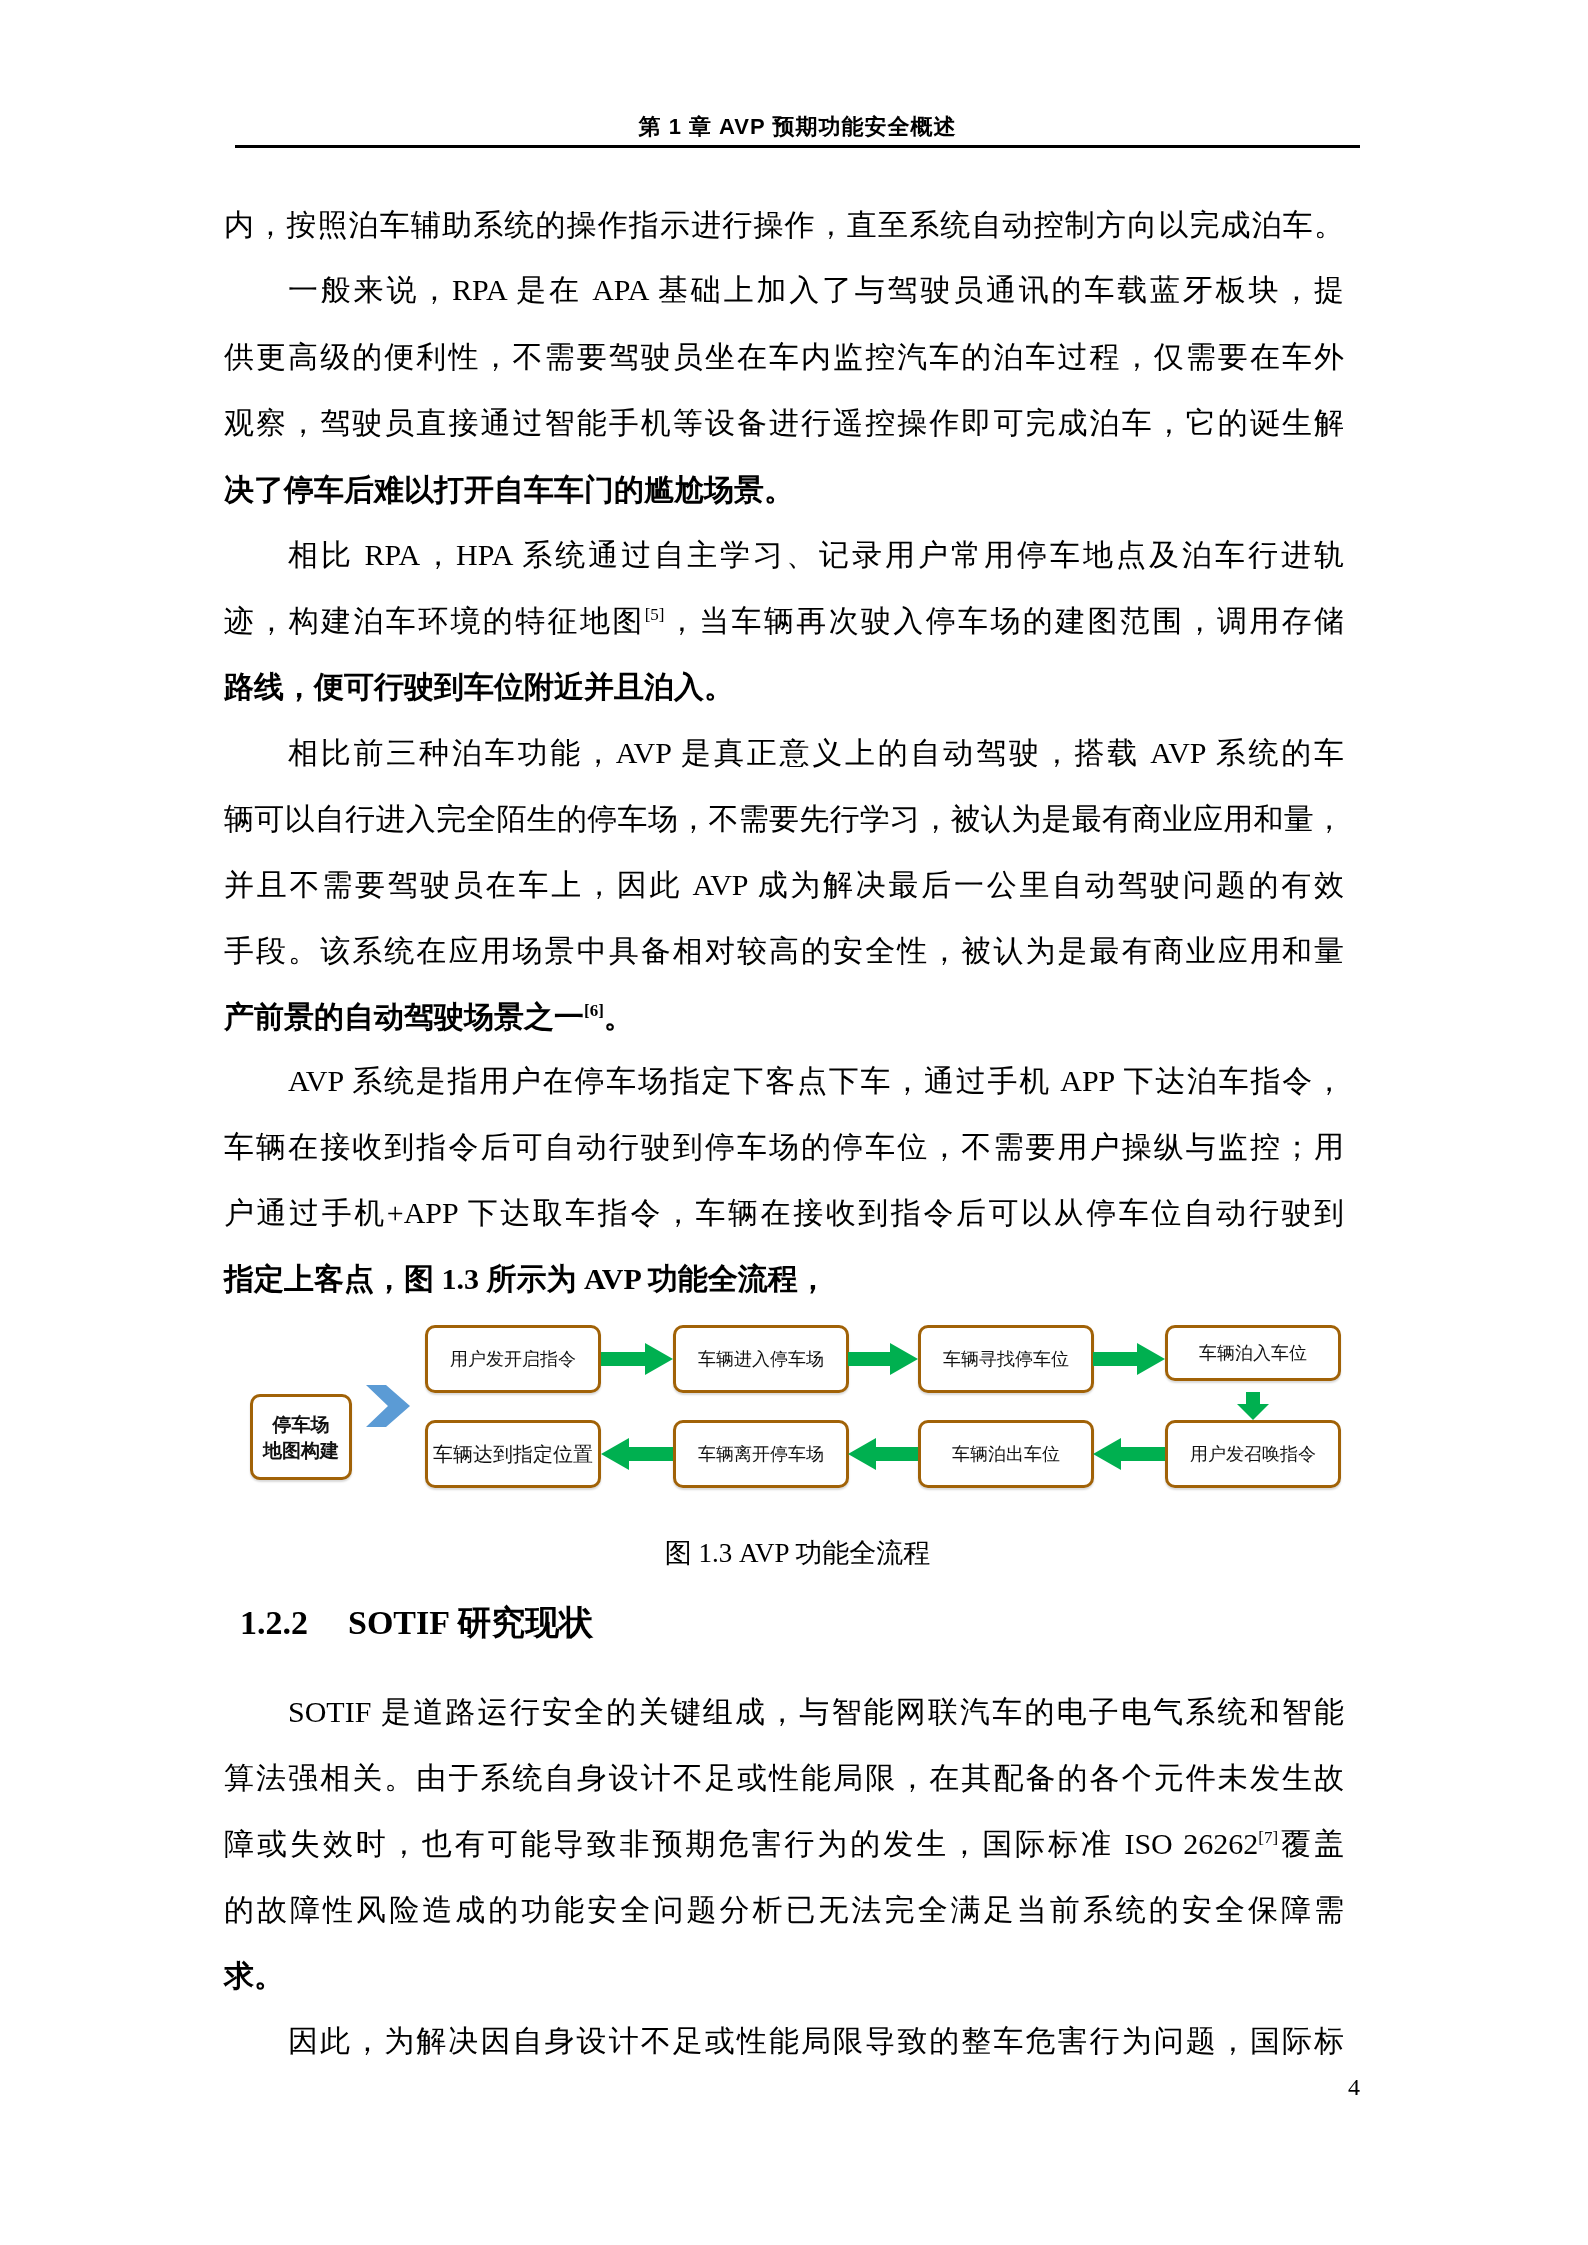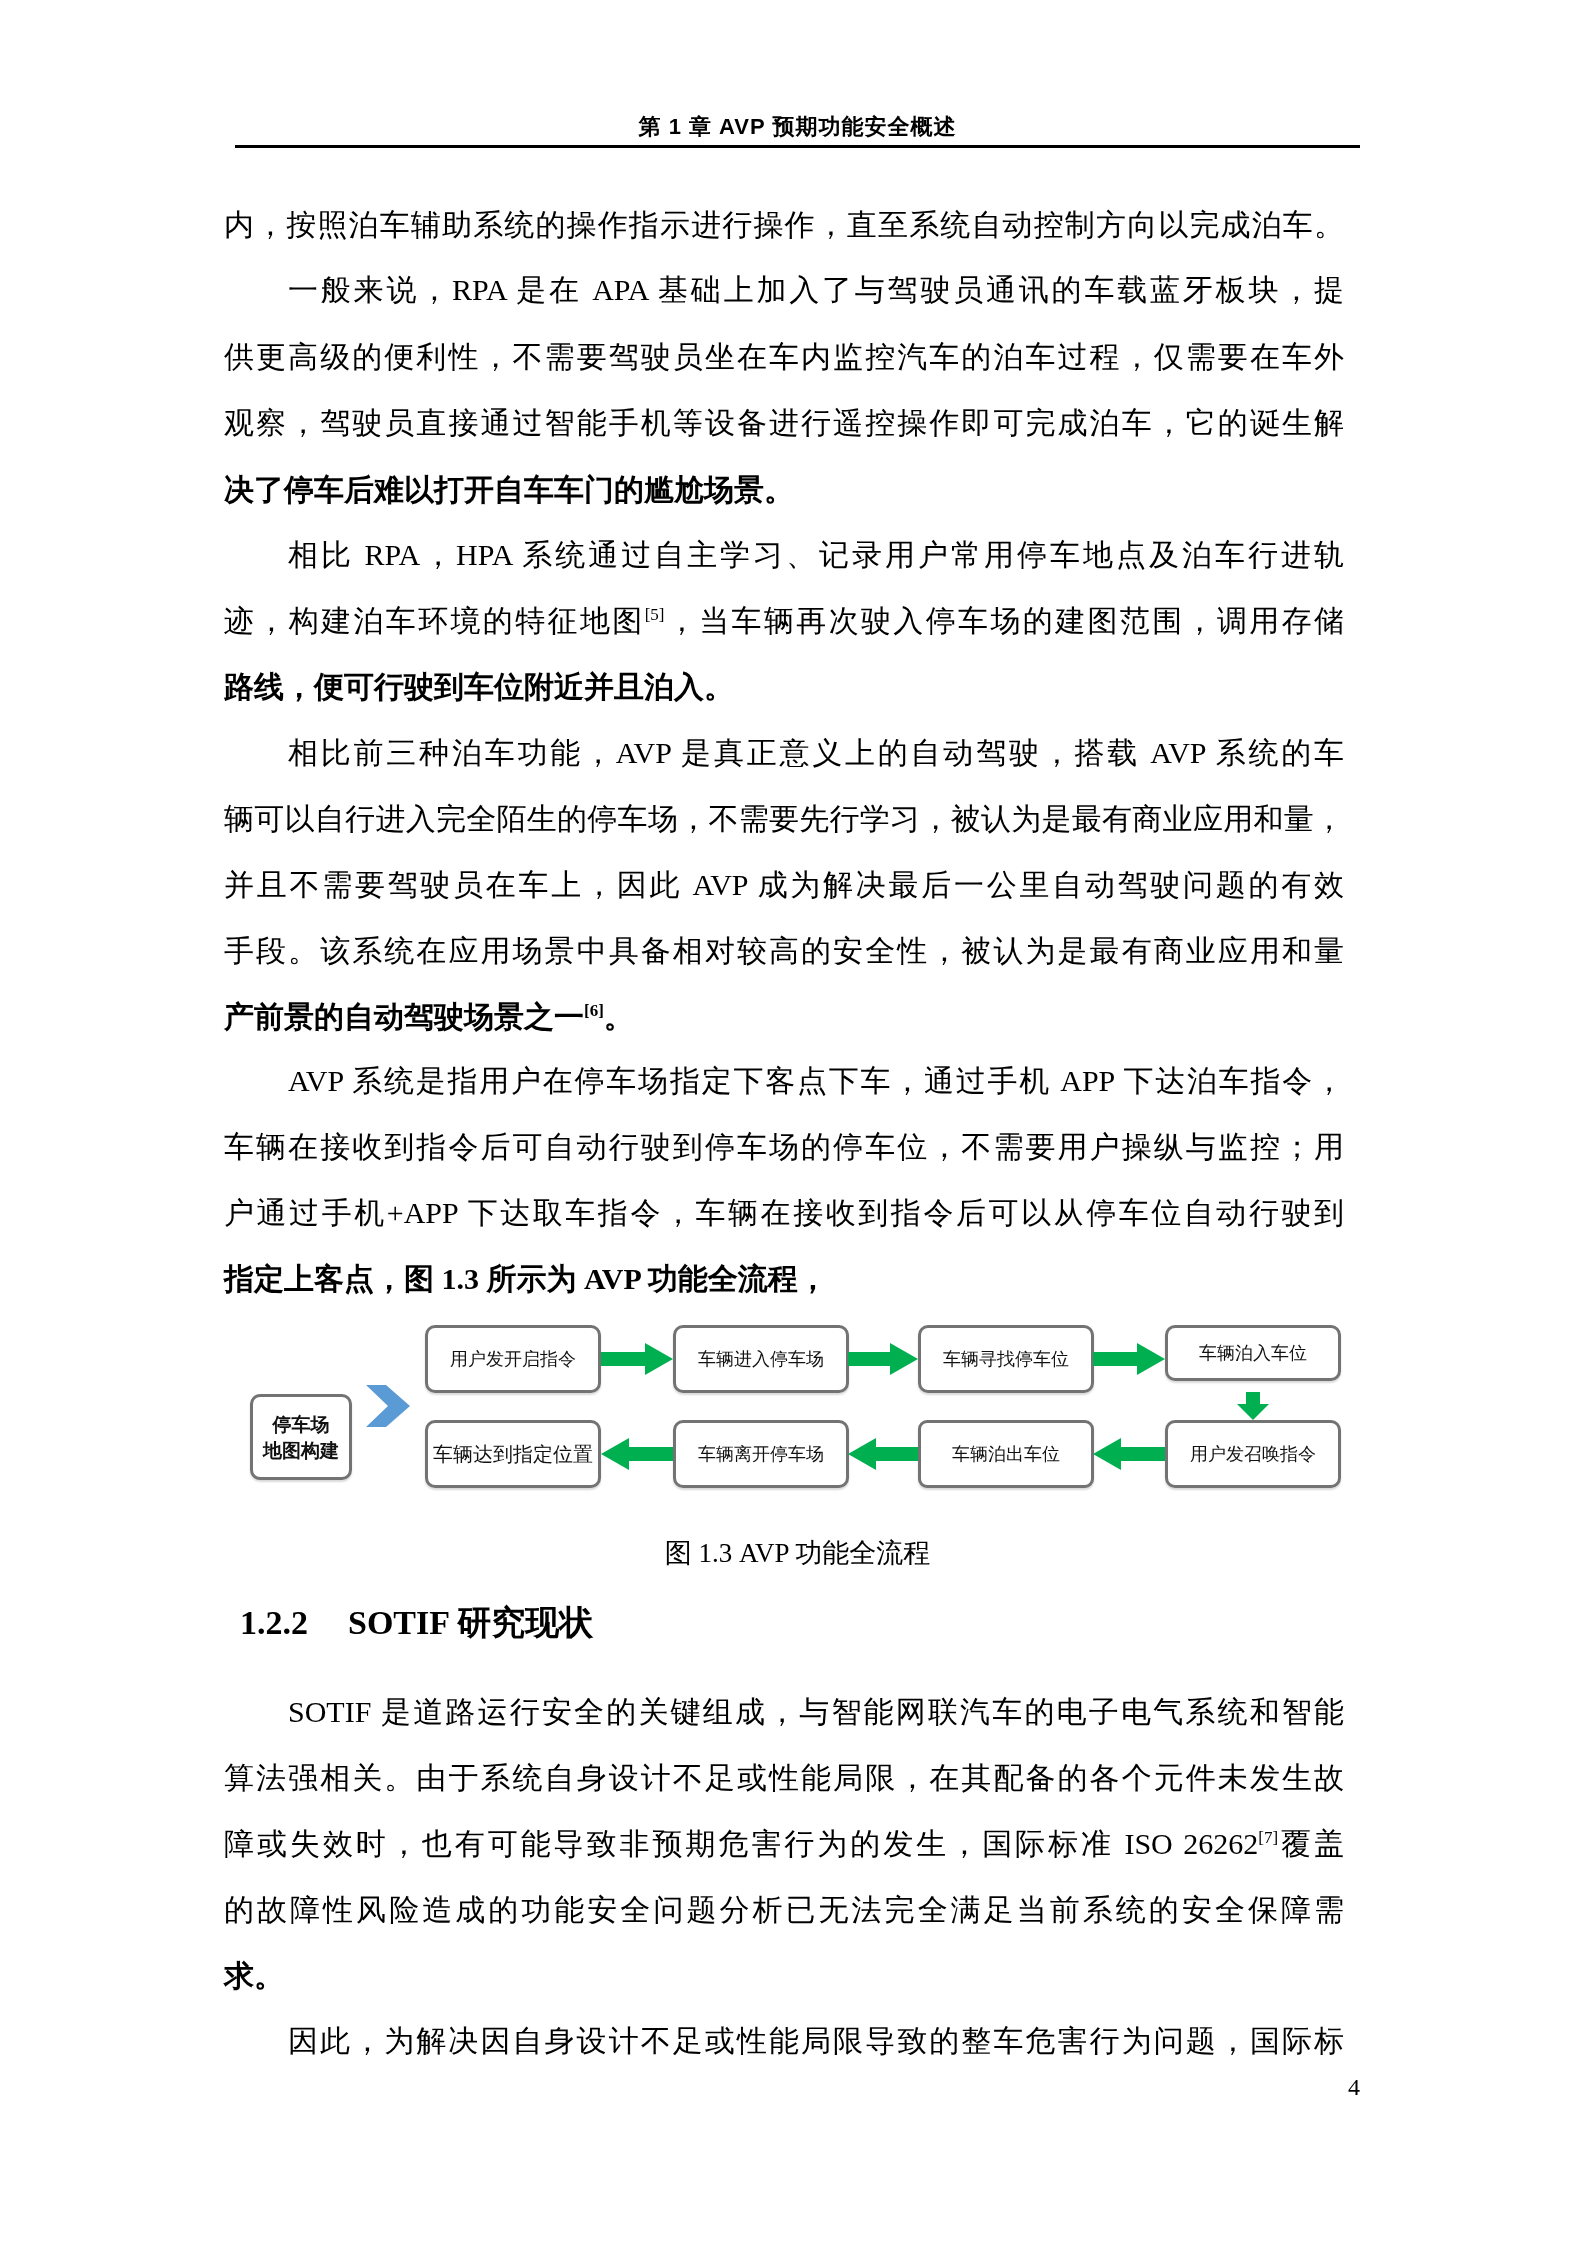--- a/index.html
+++ b/index.html
@@ -14,21 +14,21 @@
   .line.last { text-align-last:left;font-weight:bold; }
   .line.indent { padding-left:64px; width:1056px; }
   sup { font-size:17px; line-height:0; vertical-align:super; }
   .caption { position:absolute; left:235px; width:1125px; top:1535px; height:36px;
              text-align:center; font-size:27px; line-height:36px; }
   .heading { position:absolute; left:240px; top:1600px; height:46px; line-height:46px;
              font-size:34px; font-weight:bold; white-space:nowrap; }
   .heading .num { margin-right:40px; }
   .pagenum { position:absolute; left:1330px; width:30px; top:2072px; text-align:right;
              font-size:24px; line-height:30px; }
-  .box { position:absolute; background:#fff; border:3px solid #737373; border-radius:10px;
+  .box { position:absolute; background:#fff; border:3px solid #a16207; border-radius:10px;
          box-sizing:border-box; display:flex; align-items:center; justify-content:center;
          font-family:"DejaVu Sans","Liberation Sans",sans-serif; font-size:18px; color:#111;
          box-shadow:0 2px 2px rgba(0,0,0,0.15); text-align:center; line-height:26px; }
   .box.small { font-size:20px; }
   .box.left { font-size:19px; font-weight:bold;margin-top:32px; }
   .arrow { position:absolute; }
 </style>
 </head>
 <body>
 
@@ -68,21 +68,21 @@
     <polygon points="4,2 24,2 48,23 24,44 4,44 26,23" fill="#5b9bd5"></polygon>
   </svg>
 
   <div class="box" style="left:425px; top:1325px; width:176px; height:68px;">用户发开启指令</div>
   <div class="box" style="left:673px; top:1325px; width:176px; height:68px;">车辆进入停车场</div>
   <div class="box" style="left:918px; top:1325px; width:176px; height:68px;">车辆寻找停车位</div>
   <div class="box" style="left:1165px; top:1325px; width:176px; height:56px;">车辆泊入车位</div>
 
   <div class="box small" style="left:425px; top:1420px; width:176px; height:68px;">车辆达到指定位置</div>
   <div class="box" style="left:673px; top:1420px; width:176px; height:68px;">车辆离开停车场</div>
-  <div class="box" style="left:918px; top:1420px; width:176px; height:68px;border-radius:9px;">车辆泊出车位</div>
+  <div class="box" style="left:918px; top:1420px; width:176px; height:68px;">车辆泊出车位</div>
   <div class="box" style="left:1165px; top:1420px; width:176px; height:68px;">用户发召唤指令</div>
 
   <svg class="arrow" style="left:601px; top:1343px;" width="72" height="32">
     <polygon points="0,9 44,9 44,0 72,16 44,32 44,23 0,23" fill="#00b050"></polygon>
   </svg>
   <svg class="arrow" style="left:848px; top:1343px;" width="70" height="32">
     <polygon points="0,9 42,9 42,0 70,16 42,32 42,23 0,23" fill="#00b050"></polygon>
   </svg>
   <svg class="arrow" style="left:1093px; top:1343px;" width="72" height="32">
     <polygon points="0,9 44,9 44,0 72,16 44,32 44,23 0,23" fill="#00b050"></polygon>

